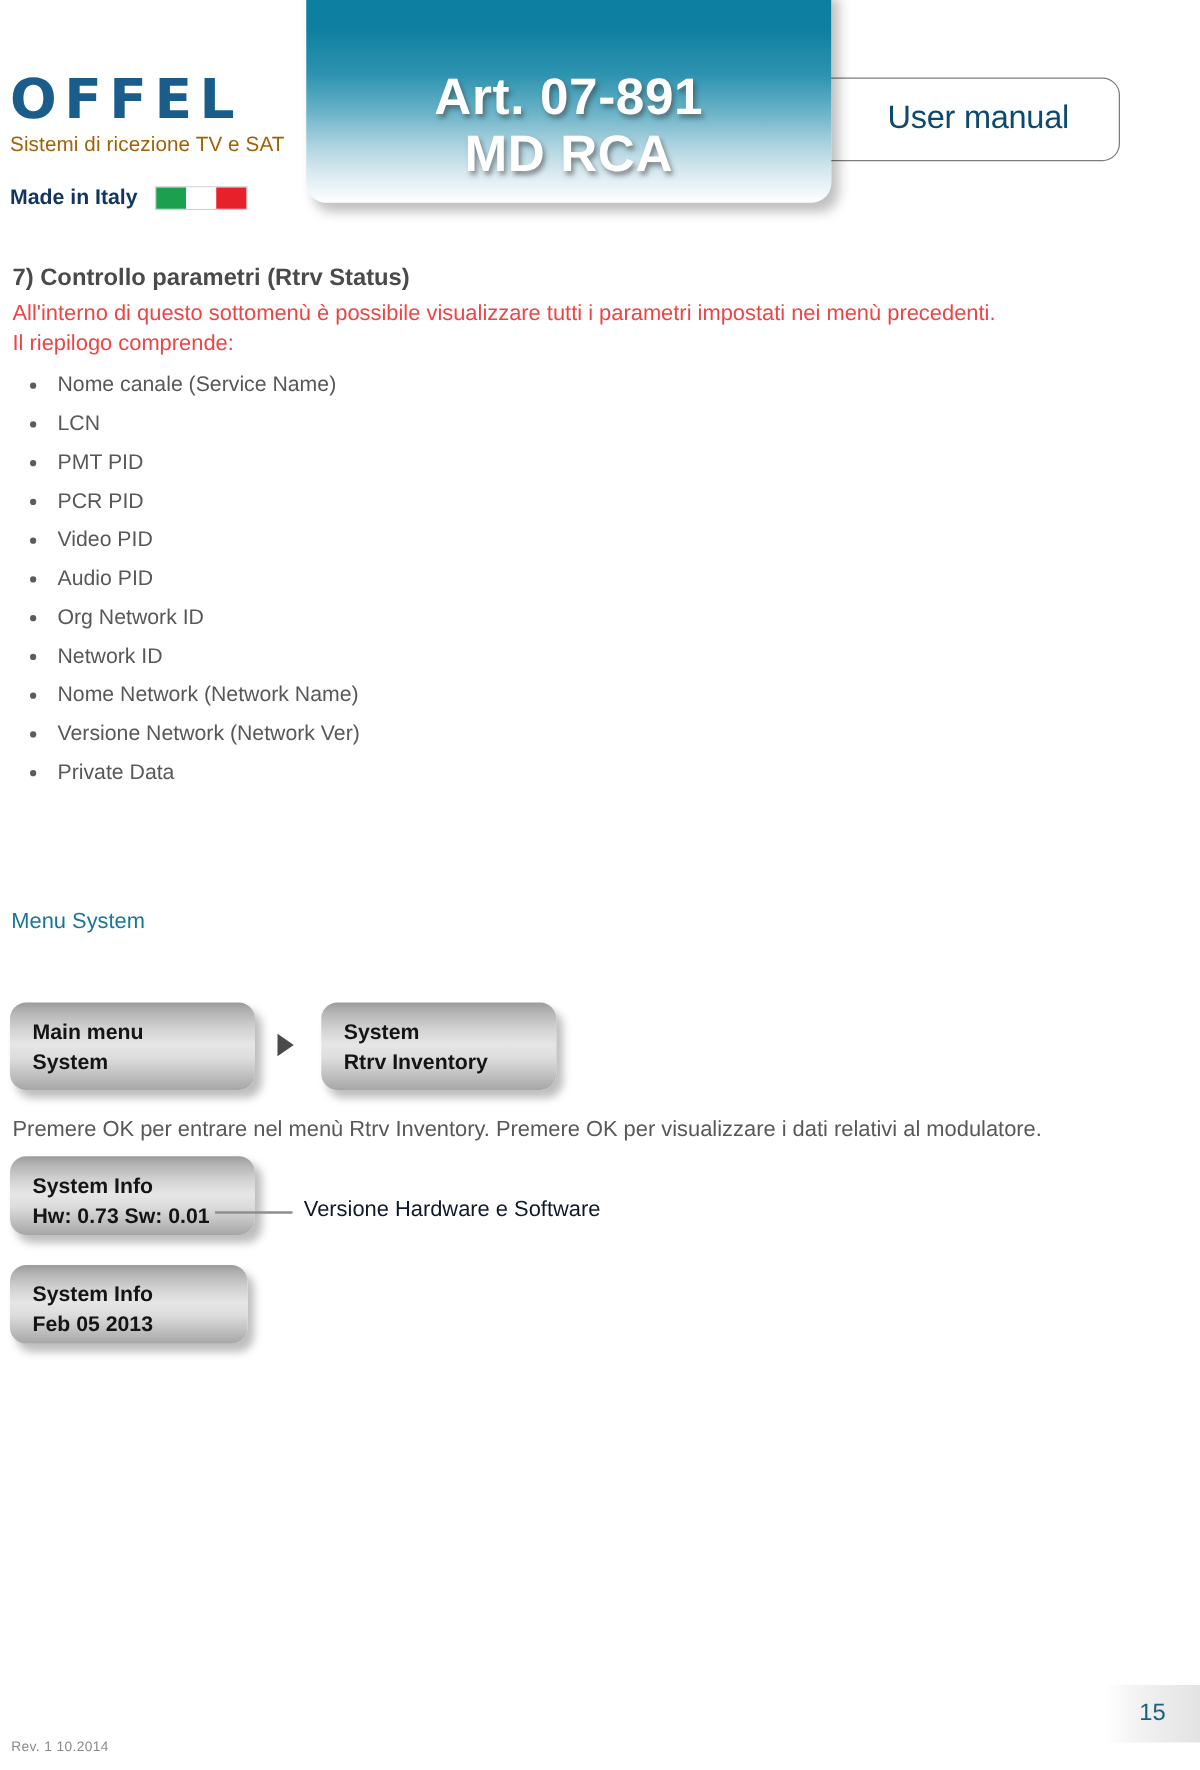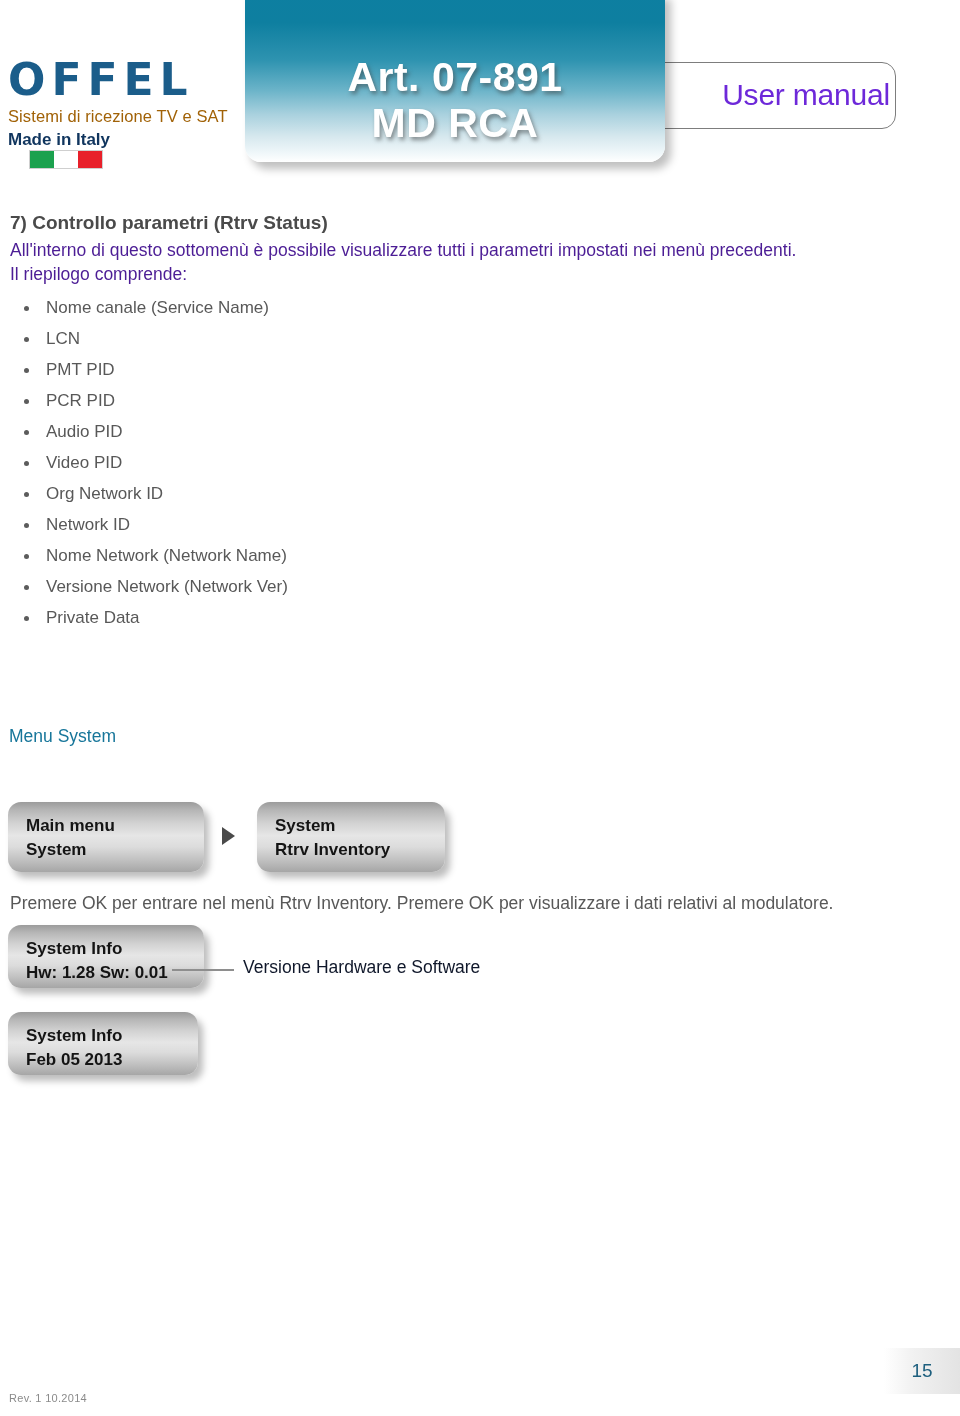--- a/index.html
+++ b/index.html
@@ -35,23 +35,23 @@
     border: 1.3px solid #7d7d7d;
     border-radius: 14px;
     background: #ffffff;
     z-index: 1;
   }
   .user-manual-label {
     position: absolute;
     left: 710px; top: 78px;
     width: 180px;
     z-index: 3;
-    text-align: right;
-    font-size: 30px;
-    color: #6d28d9;
+    text-align: left;
+    font-size: 26px;
+    color: #0c4a6e;
     letter-spacing: -0.2px;
     white-space: nowrap;
   }
 
   
   .art-block {
     position: absolute;
     left: 245px; top: -8px;
     width: 420px; height: 170px;
     border-bottom-left-radius: 16px;
@@ -94,24 +94,23 @@
   .logo-sub {
     display: block;
     margin-top: 5px;
     font-size: 16.5px;
     color: #a16207;
     letter-spacing: 0.1px;
     white-space: nowrap;
   }
   .made-row {
     position: absolute;
-    left: 8px; top: 130px;
+    left: 8px; top: 148px;
     display: flex;
-    align-items: center;
-    flex-direction: column;
+    align-items: flex-end;
   }
   .made-label {
     font-size: 17px;
     font-weight: bold;
     color: #10355e;
     white-space: nowrap;
   }
   .flag {
     display: flex;
     margin-left: 14px;
@@ -129,21 +128,21 @@
     left: 10px; top: 212px;
     font-size: 19px;
     font-weight: bold;
     color: #4a4a4a;
     white-space: nowrap;
   }
   .para {
     position: absolute;
     left: 10px;
     font-size: 17.5px;
-    color: #4c1d95;
+    color: #ef4444;
     line-height: 25px;
     white-space: nowrap;
   }
   .para-1 { top: 238px; }
   .para-2 { top: 262px; }
 
   .bullets {
     position: absolute;
     left: 22px; top: 292px;
     width: 520px;
@@ -302,22 +301,22 @@
 
   <div class="sec-title">7) Controllo parametri (Rtrv Status)</div>
   <div class="para para-1">All'interno di questo sottomenù è possibile visualizzare tutti i parametri impostati nei menù precedenti.</div>
   <div class="para para-2">Il riepilogo comprende:</div>
 
   <ul class="bullets">
     <li>Nome canale (Service Name)</li>
     <li>LCN</li>
     <li>PMT PID</li>
     <li>PCR PID</li>
+    <li>Video PID</li>
     <li>Audio PID</li>
-    <li>Video PID</li>
     <li>Org Network ID</li>
     <li>Network ID</li>
     <li>Nome Network (Network Name)</li>
     <li>Versione Network (Network Ver)</li>
     <li>Private Data</li>
   </ul>
 
   <div class="menu-heading">Menu System</div>
 
   <div class="lcd lcd-main">
@@ -329,21 +328,21 @@
 
   <div class="lcd lcd-system">
     <div class="l1">System</div>
     <div class="l2">Rtrv Inventory</div>
   </div>
 
   <div class="note-line">Premere OK per entrare nel menù Rtrv Inventory. Premere OK per visualizzare i dati relativi al modulatore.</div>
 
   <div class="lcd lcd-hw">
     <div class="l1">System Info</div>
-    <div class="l2">Hw: 1.28  Sw: 0.01</div>
+    <div class="l2">Hw: 0.73  Sw: 0.01</div>
   </div>
 
   <div class="connector"></div>
   <div class="connector-label">Versione Hardware e Software</div>
 
   <div class="lcd lcd-date">
     <div class="l1">System Info</div>
     <div class="l2">Feb  05  2013</div>
   </div>
 

